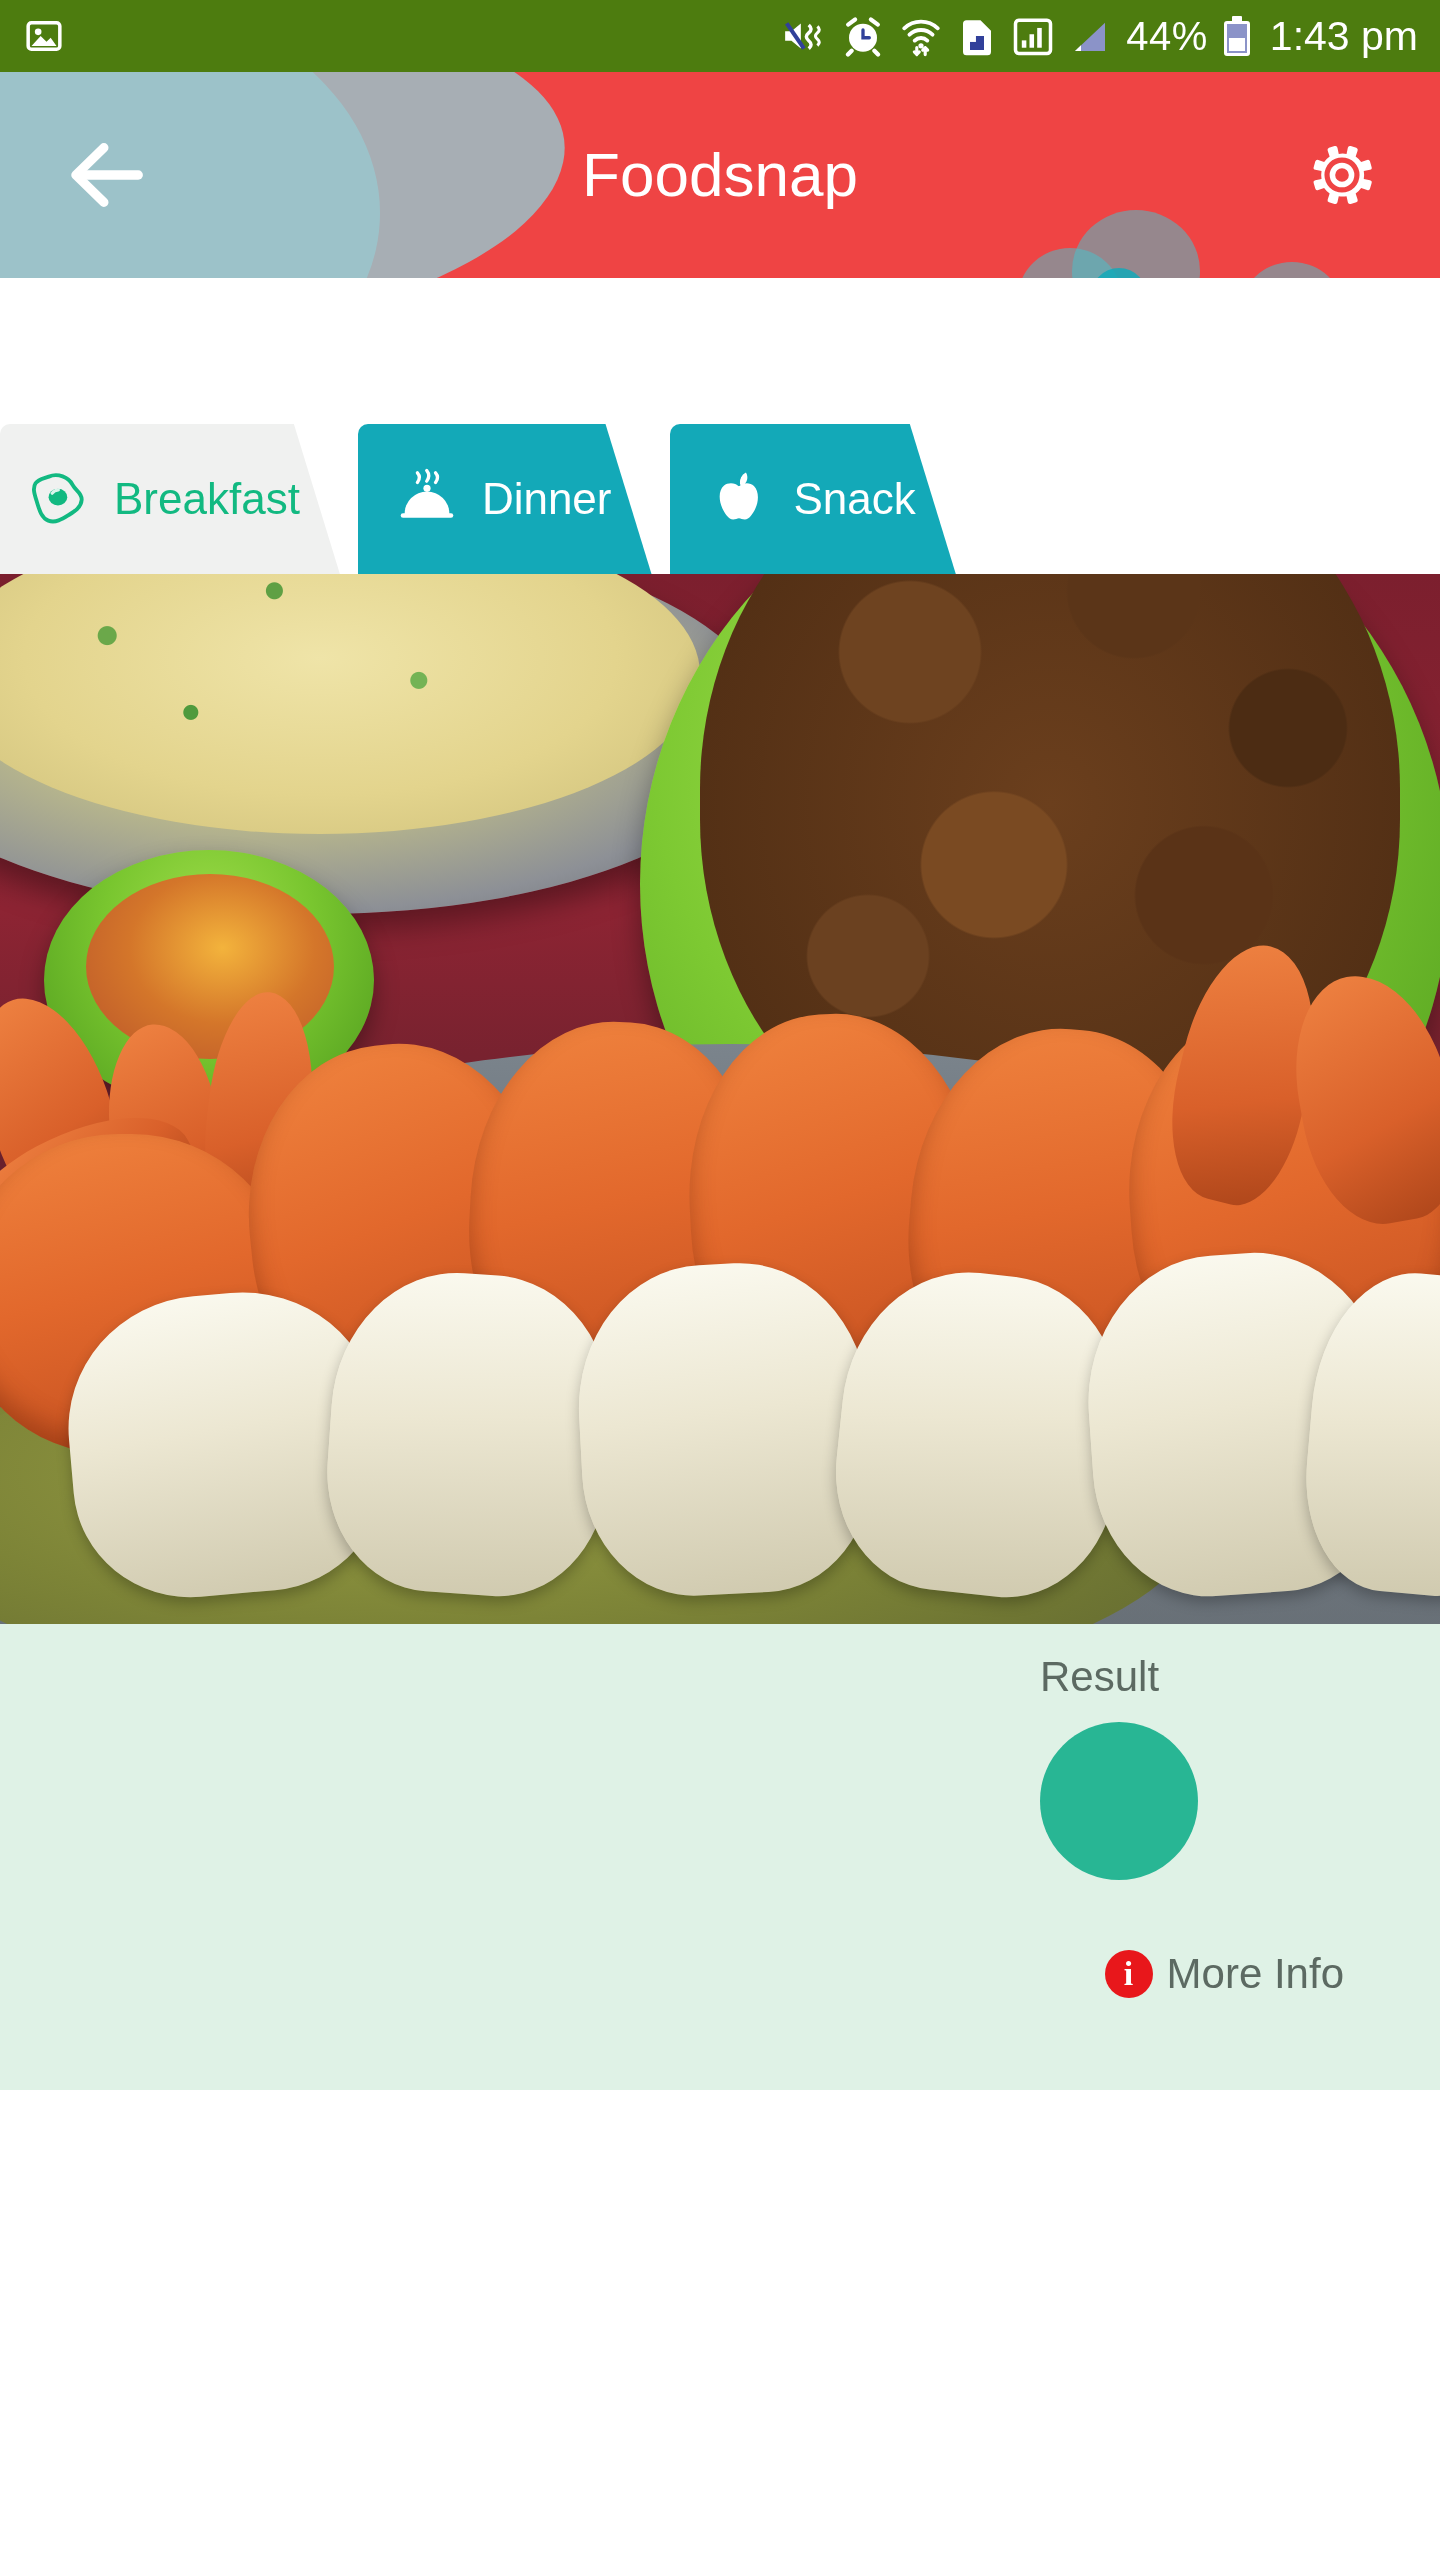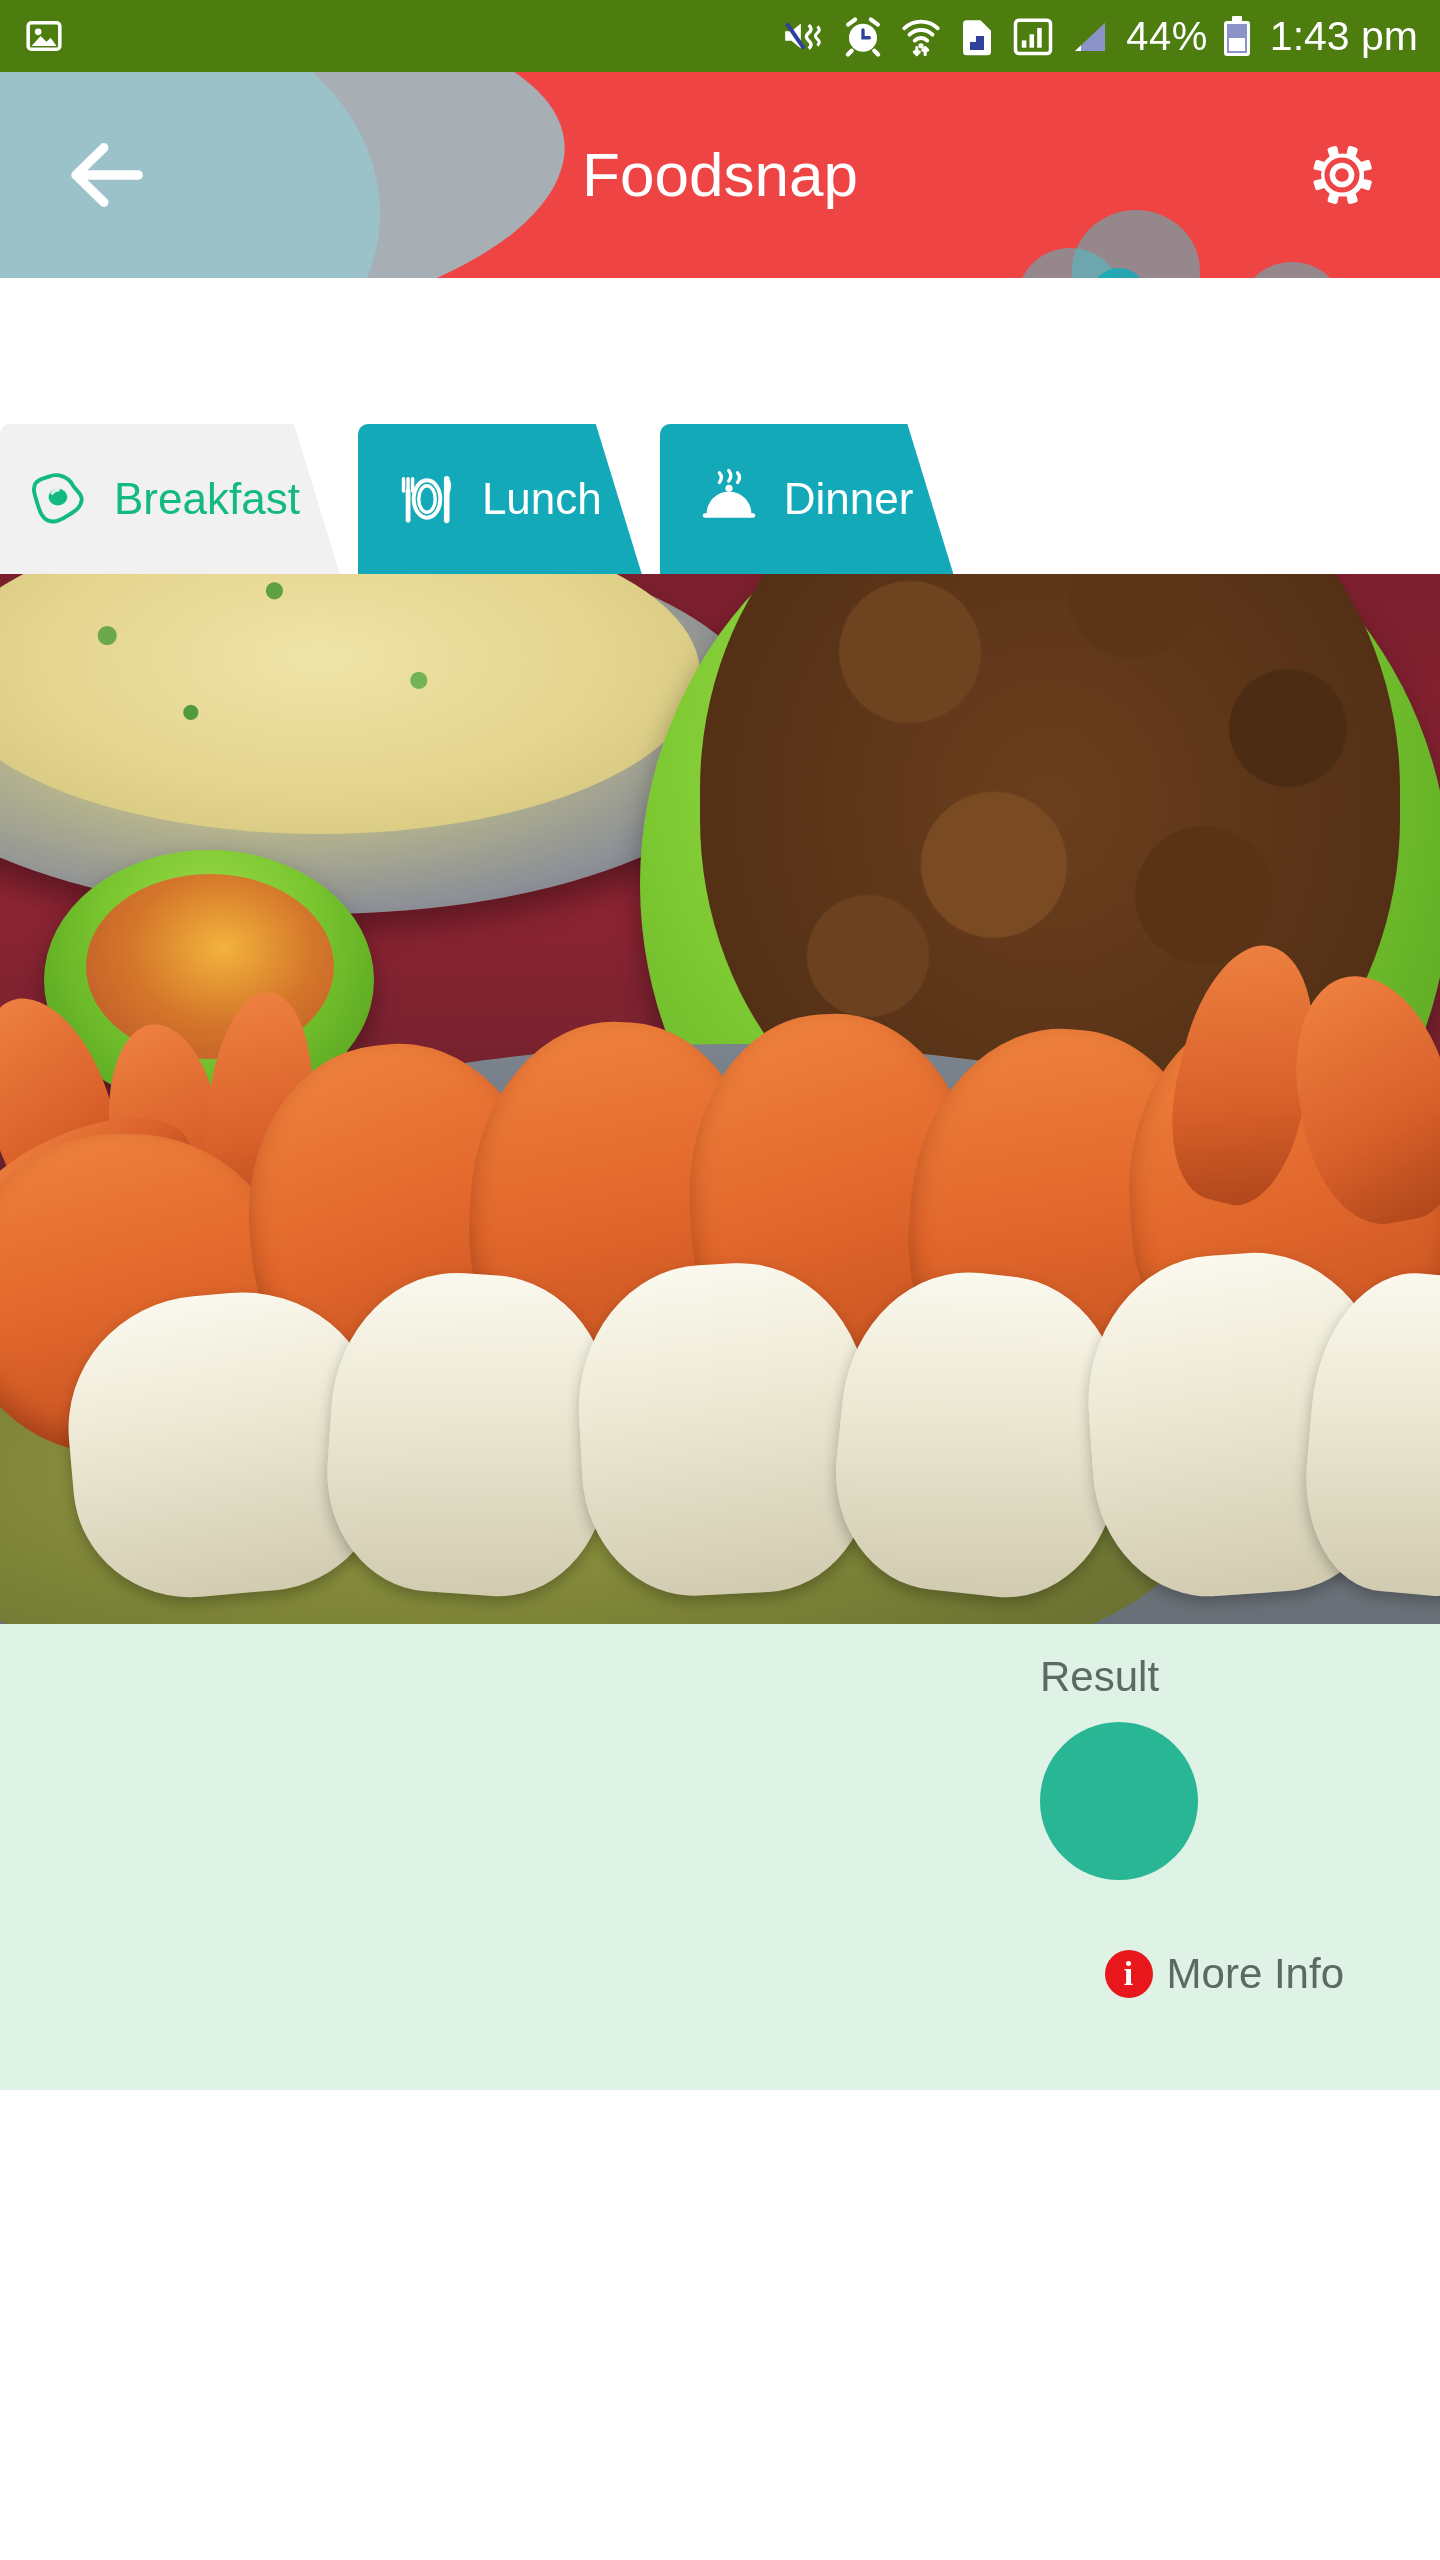--- a/index.html
+++ b/index.html
@@ -318,48 +318,45 @@
       <span class="tab-icon">
         <svg width="64" height="64" viewBox="0 0 24 24">
           <path d="M8.2 3.6c3.4-1.4 7.4.2 8.9 3.1 1.2 2.3 3.6 3 3.4 5.6-.2 2.8-2.6 4.3-4.7 5.6-2.4 1.5-5.1 3.3-7.8 2.2-2.6-1-3.4-4.1-4.2-6.7C3 10.7 1.9 8.1 3.2 6.1c1.1-1.6 3.2-1.8 5-2.5z" fill="none" stroke="#12b981" stroke-width="1.45"></path>
           <ellipse cx="11.6" cy="11.3" rx="3.5" ry="3.1" fill="#12b981"></ellipse>
           <path d="M9.4 9.9a3 3 0 0 1 2.4-1.3" stroke="#ffffff" stroke-width="1.1" fill="none" stroke-linecap="round" opacity=".85"></path>
         </svg>
       </span>
       <span class="tab-label">Breakfast</span>
     </div>
 
-    <div class="tab">
-      <span class="tab-icon">
-        <svg width="64" height="64" viewBox="0 0 24 24">
-          <ellipse cx="12" cy="12" rx="5" ry="7" fill="none" stroke="#fff" stroke-width="1.5"></ellipse>
-          <ellipse cx="12" cy="12" rx="3.1" ry="5" fill="none" stroke="#fff" stroke-width="1.3"></ellipse>
-          <path d="M3.2 4.4 V9 M4.9 4.4 V9 M6.6 4.4 V9" stroke="#fff" stroke-width="1.3" stroke-linecap="round"></path>
-          <path d="M4.9 9 V20" stroke="#fff" stroke-width="1.8" stroke-linecap="round"></path>
-          <path d="M19.4 4.4 V20" stroke="#fff" stroke-width="2.1" stroke-linecap="round"></path>
-          <path d="M19.4 4.4 q2 2.2 0 6" stroke="#fff" stroke-width="1.4" fill="none"></path>
-        </svg>
-      </span>
-      <span class="tab-label">Lunch</span>
-    </div>
 
     <div class="tab">
       <span class="tab-icon">
         <svg width="64" height="64" viewBox="0 0 24 24">
           <path d="M3 18.2 h18" stroke="#fff" stroke-width="1.7" stroke-linecap="round"></path>
           <path d="M3.6 17.6 a8.4 8.4 0 0 1 16.8 0 Z" fill="#fff"></path>
           <circle cx="12" cy="8" r="1.35" fill="#fff"></circle>
           <path d="M8.4 2.2 q1.5 1.7 0 3.6" stroke="#fff" stroke-width="1.25" fill="none" stroke-linecap="round"></path>
           <path d="M11.9 1.3 q1.5 1.9 0 4" stroke="#fff" stroke-width="1.25" fill="none" stroke-linecap="round"></path>
           <path d="M15.2 2.2 q1.5 1.7 0 3.6" stroke="#fff" stroke-width="1.25" fill="none" stroke-linecap="round"></path>
         </svg>
       </span>
       <span class="tab-label">Dinner</span>
     </div>
 
+    <div class="tab">
+      <span class="tab-icon">
+        <svg width="64" height="64" viewBox="0 0 24 24">
+          <path d="M12 7.2c1.6-1.4 4.1-1.5 5.6-.1 1.9 1.8 1.9 5.6.5 8.6-.9 1.9-2.3 4-3.9 4-1 0-1.5-.5-2.2-.5s-1.3.5-2.2.5c-1.7 0-3.2-2.3-4.1-4.3C4.3 12.2 4.4 8.6 6.3 7c1.6-1.3 4.1-1.2 5.7.2z" fill="#fff"></path>
+          <path d="M12.3 6.6c-.3-1.9.7-3.7 2.3-4.5 1.1 1.8.4 4.1-1.3 4.9" fill="#fff"></path>
+          <path d="M12 6.9 q-.5-2.6 1-4.4" stroke="#13a9b8" stroke-width=".9" fill="none"></path>
+        </svg>
+      </span>
+      <span class="tab-label">Snack</span>
+    </div>
 
     <span class="tab-spacer"></span>
   </div>
 
   <div class="photo">
     <div class="ph-layer ph-table"></div>
     <div class="ph-layer ph-riceplate"></div>
     <div class="ph-layer ph-rice"></div>
     <div class="ph-layer ph-chickbowl"></div>
     <div class="ph-layer ph-chicken"></div>

